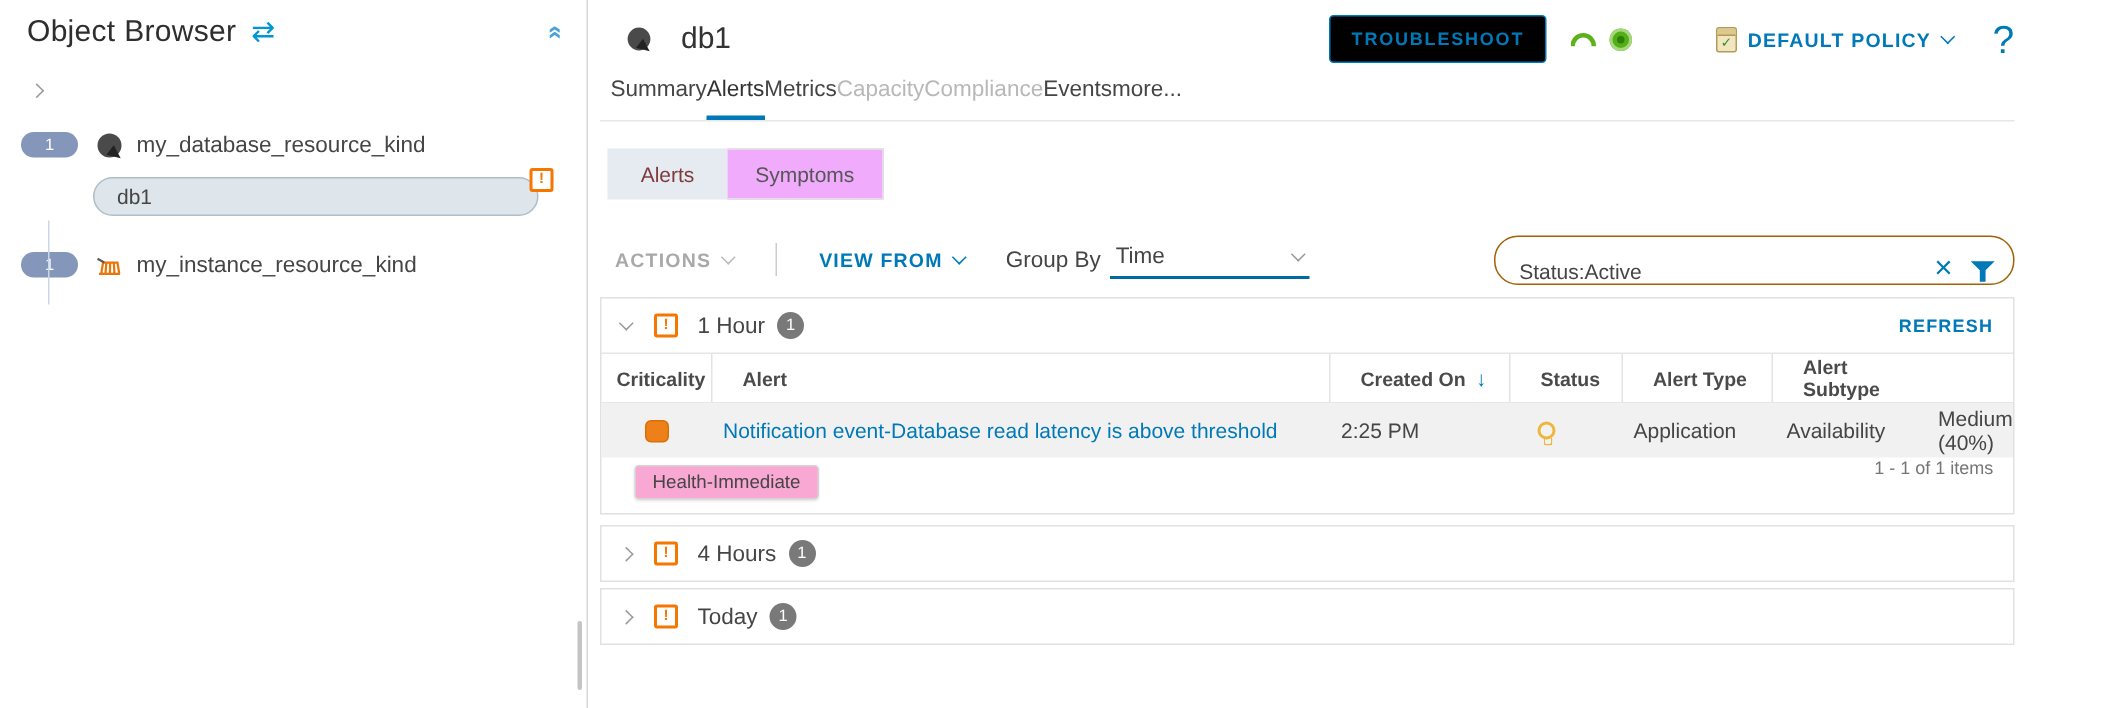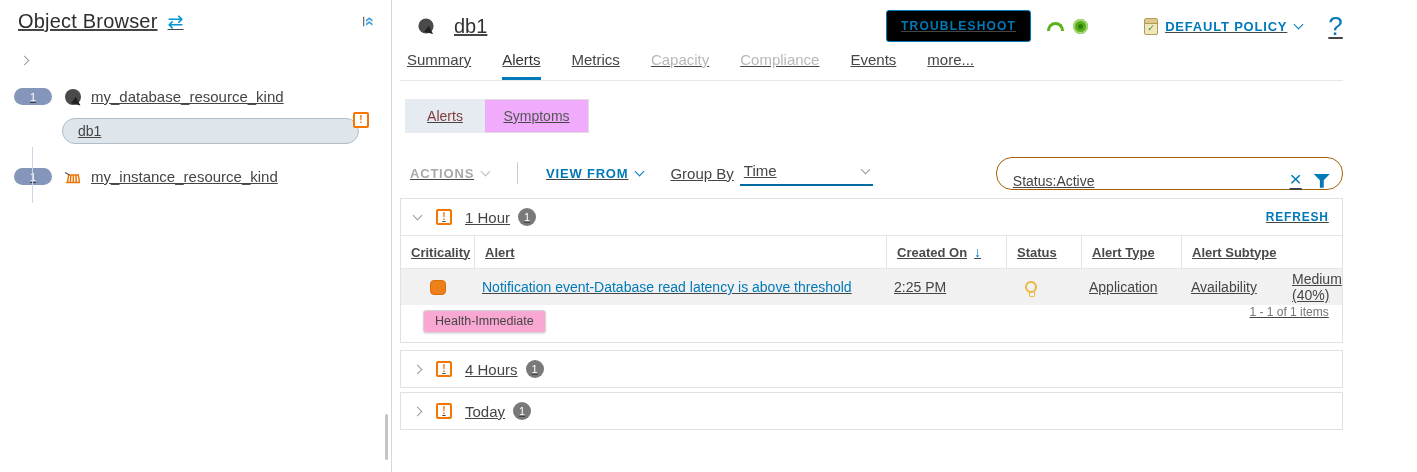--- a/index.html
+++ b/index.html
@@ -1,18 +1,18 @@
 <!DOCTYPE html>
 <html><head>
 <meta charset="utf-8">
 <style>
   * { box-sizing: border-box; margin: 0; padding: 0; }
   html,body { width:1417px; height:472px; overflow:hidden; background:#fff;
               font-family:"Liberation Sans", sans-serif; color:#454545; }
-  .app { display:flex; width:1155px; height:472px;text-decoration:underline; }
+  .app { display:flex; width:1155px; height:472px; }
 
   
   .sidebar { width:392px; height:472px; border-right:1px solid #D8D8D8; position:relative; background:#fff; flex:none; }
   .sb-header { display:flex; align-items:center; padding:10px 16px 0 18px; }
   .sb-title { font-size:20px; color:#2e2e2e; letter-spacing:.2px; }
   .sync-icon { color:#0095D3; font-size:19px; margin-left:10px; cursor:pointer; line-height:1; }
   .collapse-icon { margin-left:auto; color:#4AA2D9; font-size:17px; font-weight:bold;
                    transform:rotate(90deg); cursor:pointer; line-height:1; }
   .tree { position:relative; margin-top:24px; }
   .tree-connector { position:absolute; left:32px; top:90px; width:1px; height:56px; background:#C9D7E6; }
@@ -61,21 +61,21 @@
   .help-q { color:#0079B8; font-size:26px; margin-left:26px; cursor:pointer; font-weight:400; }
 
   .chev { display:inline-block; width:8px; height:8px; border-right:2px solid #717171;
           border-bottom:2px solid #717171; flex:none; }
   .chev.right { transform:rotate(-45deg); }
   .chev.down  { transform:rotate(45deg); }
   .chev.blue  { border-color:#0079B8; }
   .chev.gray  { border-color:#9b9b9b; }
   .chev.sm { width:7px; height:7px; border-width:1.5px; }
 
-  .tabs { display:flex; gap:31px; align-items:flex-end; border-bottom:1px solid #E7E7E7;
+  .tabs { display:flex; align-items:flex-end; border-bottom:1px solid #E7E7E7;
           padding-left:7px; height:35px; }
   .tab { font-size:15px; color:#454545; padding-bottom:9px; cursor:pointer; border-bottom:3px solid transparent; }
   .tab.active { border-bottom-color:#0079B8; color:#333; }
   .tab.disabled { color:#B8B8B8; cursor:default; }
 
   .subtabs { display:flex; margin:18px 0 0 5px; }
   .subtab { height:34px; display:flex; align-items:center; justify-content:center; font-size:14px; cursor:pointer; }
   .subtab.active { width:80px; background:#E6EBF2; color:#7D3B3B; }
   .subtab.idle { width:104px; background:#f0abfc; color:#565656; border:1px solid #E0E0E0; border-left:none; }
 
@@ -100,21 +100,21 @@
   .group-box { border:1px solid #E1E1E1; background:#fff; }
   .group-header { display:flex; align-items:center; height:36px; padding:0 13px; }
   .group-header .warn { margin:0 13px 0 15px; }
   .group-label { font-size:15px; color:#454545; }
   .count-badge { width:18px; height:18px; border-radius:50%; background:#797979; color:#fff; font-size:11px;
                  display:flex; align-items:center; justify-content:center; margin-left:8px; }
   .refresh-link { margin-left:auto; color:#0079B8; font-size:12px; font-weight:bold;
                   letter-spacing:.8px; cursor:pointer; }
   .grid-row { display:grid; grid-template-columns:73px 412px 120px 75px 100px 105px 1fr; align-items:center; }
   .thead { height:34px; border-top:1px solid #E6E6E6; border-bottom:1px solid #E6E6E6; }
-  .th { font-size:13px; font-weight:bold; color:#4a4a4a; padding-left:10px; height:100%;
+  .th { font-size:13px; font-weight:bold; color:#4a4a4a; padding-left:20px; height:100%;
         display:flex; align-items:center; gap:7px; }
   .th:first-child { padding-left:10px; }
   .th + .th { border-left:1px solid #E3E3E3; }
   .sort-arrow { color:#0079B8; font-size:14px; }
   .info-icon { width:15px; height:15px; border:1px solid #0079B8; border-radius:50%; color:#0079B8;
                font-size:10px; font-style:italic; display:flex; align-items:center; justify-content:center;
                font-family:"Liberation Serif", serif; cursor:pointer; }
   .trow { height:36px; background:#F1F1F1; font-size:14px; color:#454545; }
   .td { padding-left:8px; display:flex; align-items:center; }
   .crit-cell { padding-left:29px; }

